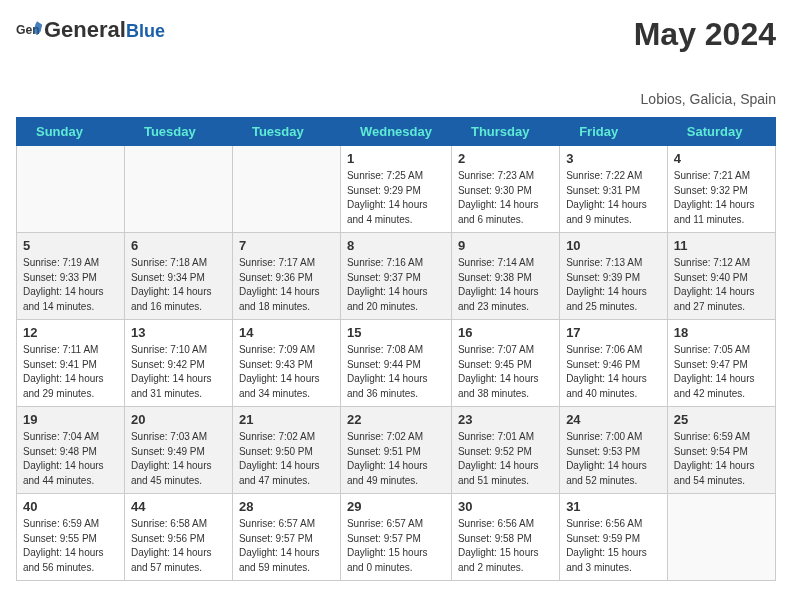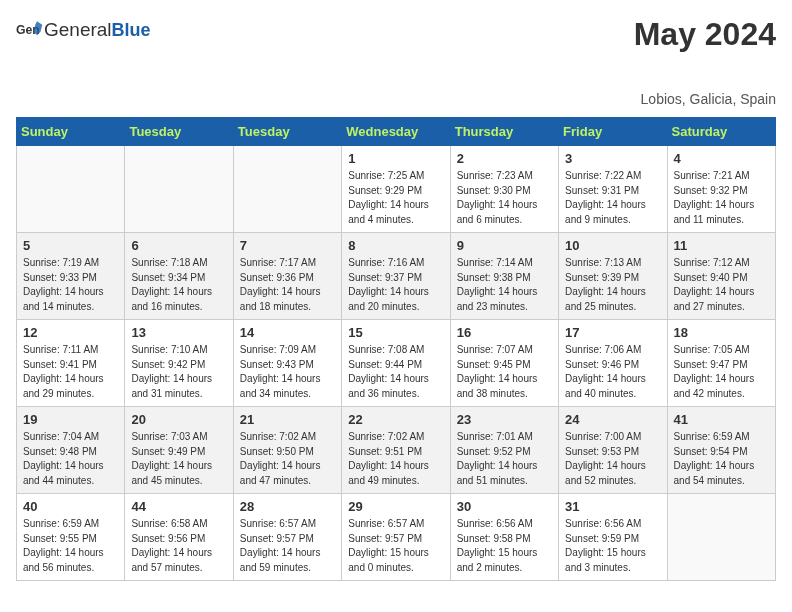--- a/index.html
+++ b/index.html
@@ -37,23 +37,23 @@
       color: #555;
       margin-top: 38px;
     }
     .calendar {
       width: 100%;
       border-collapse: collapse;
       border: 1px solid #ccc;
     }
     .calendar th {
       background-color: #1a5fa8;
-      color: #bef264;
+      color: #5eead4;
       text-align: left;
-      padding: 6px 4px;
+      padding: 6px 19px;
       font-size: 13px;
       border: 1px solid #1a5fa8;
     }
     .calendar td {
       vertical-align: top;
       border: 1px solid #ccc;
       padding: 5px 6px;
       width: calc(100% / 7);
       min-height: 80px;
       font-size: 11px;
@@ -81,21 +81,21 @@
 </head>
 <body>
 
 <div class="header">
   <div class="logo">
     <svg class="logo-icon" viewBox="0 0 32 32">
       <text x="0" y="20" font-size="14" font-weight="bold" fill="#333">Gen</text>
       <path d="M24 6 L30 10 L28 18 L24 22 L20 18 L22 10 Z" fill="#1a5fa8" opacity="0.8"></path>
     </svg>
     <div>
-      <span style="font-size:19px;font-weight:normal;color:#333;">General</span><span style="font-size:18px;font-weight:bold;color:#1a5fa8;">Blue</span>
+      <span style="font-size:22px;font-weight:bold;color:#333;">General</span><span style="font-size:18px;font-weight:bold;color:#1a5fa8;">Blue</span>
     </div>
   </div>
   <div class="title-block">
     <div class="title-month">May 2024</div>
     <div class="title-location">Lobios, Galicia, Spain</div>
   </div>
 </div>
 
 <table class="calendar">
   <thead>
@@ -210,21 +210,21 @@
         </td>
         <td>
           <div class="day-number">23</div>
           <div class="day-info">Sunrise: 7:01 AM<br>Sunset: 9:52 PM<br>Daylight: 14 hours<br>and 51 minutes.</div>
         </td>
         <td>
           <div class="day-number">24</div>
           <div class="day-info">Sunrise: 7:00 AM<br>Sunset: 9:53 PM<br>Daylight: 14 hours<br>and 52 minutes.</div>
         </td>
         <td>
-          <div class="day-number">41</div>
+          <div class="day-number">25</div>
           <div class="day-info">Sunrise: 6:59 AM<br>Sunset: 9:54 PM<br>Daylight: 14 hours<br>and 54 minutes.</div>
         </td>
       </tr>
       <tr>
         <td>
           <div class="day-number">40</div>
           <div class="day-info">Sunrise: 6:59 AM<br>Sunset: 9:55 PM<br>Daylight: 14 hours<br>and 56 minutes.</div>
         </td>
         <td>
           <div class="day-number">44</div>

